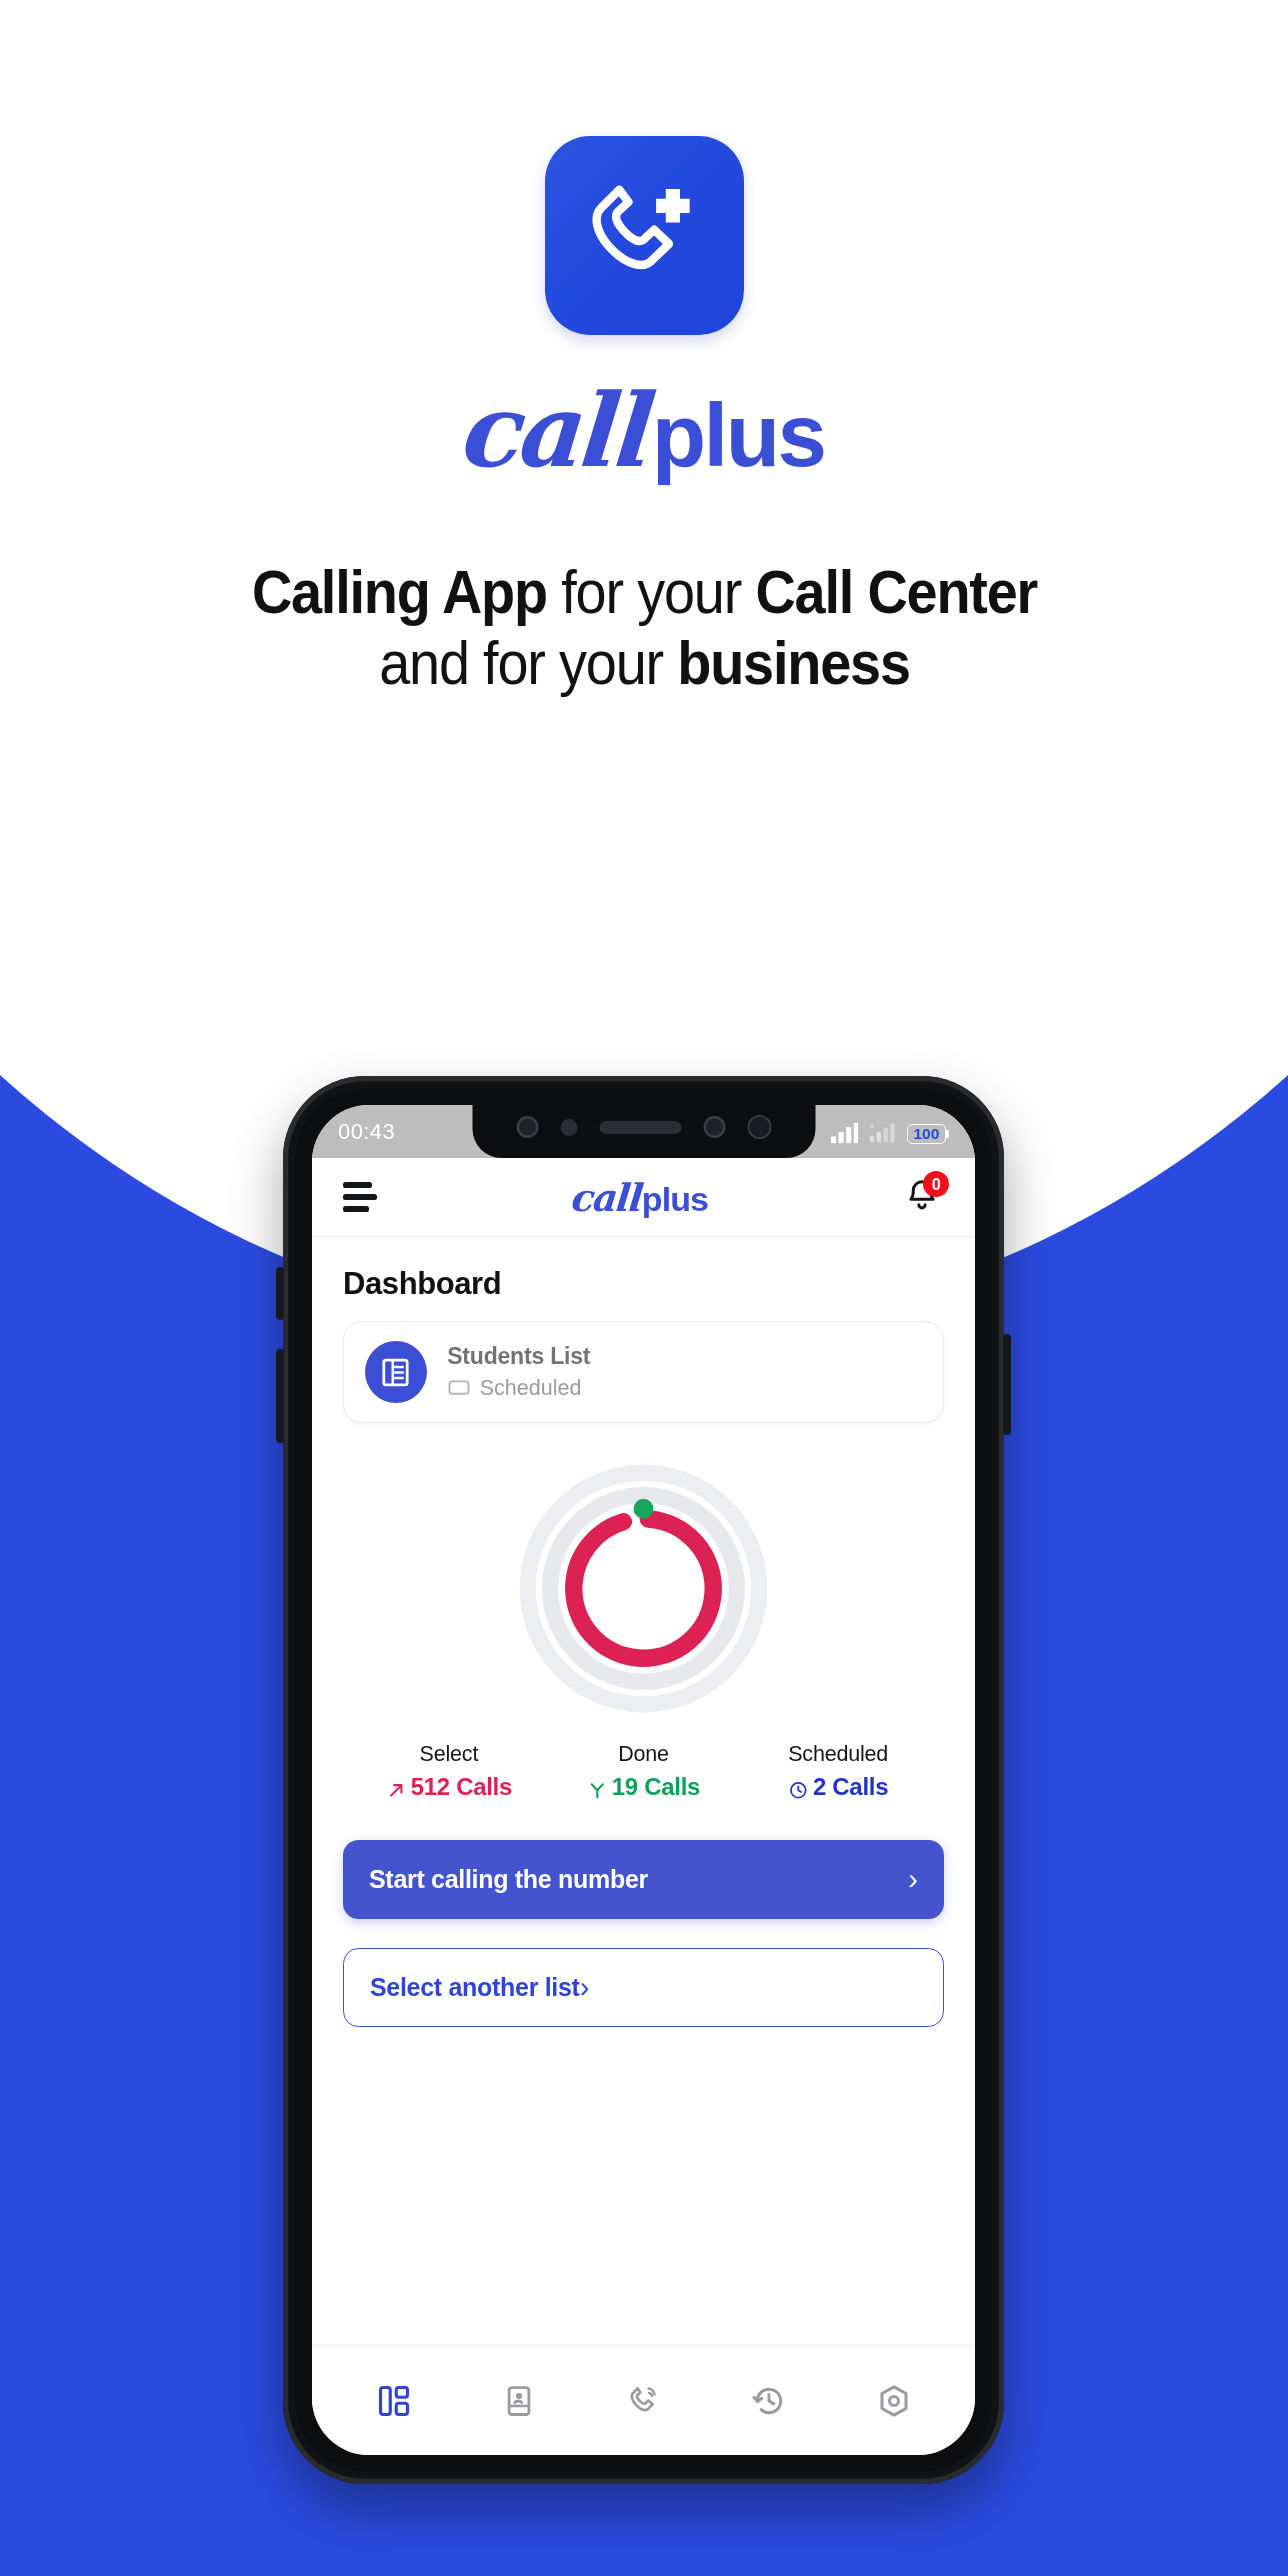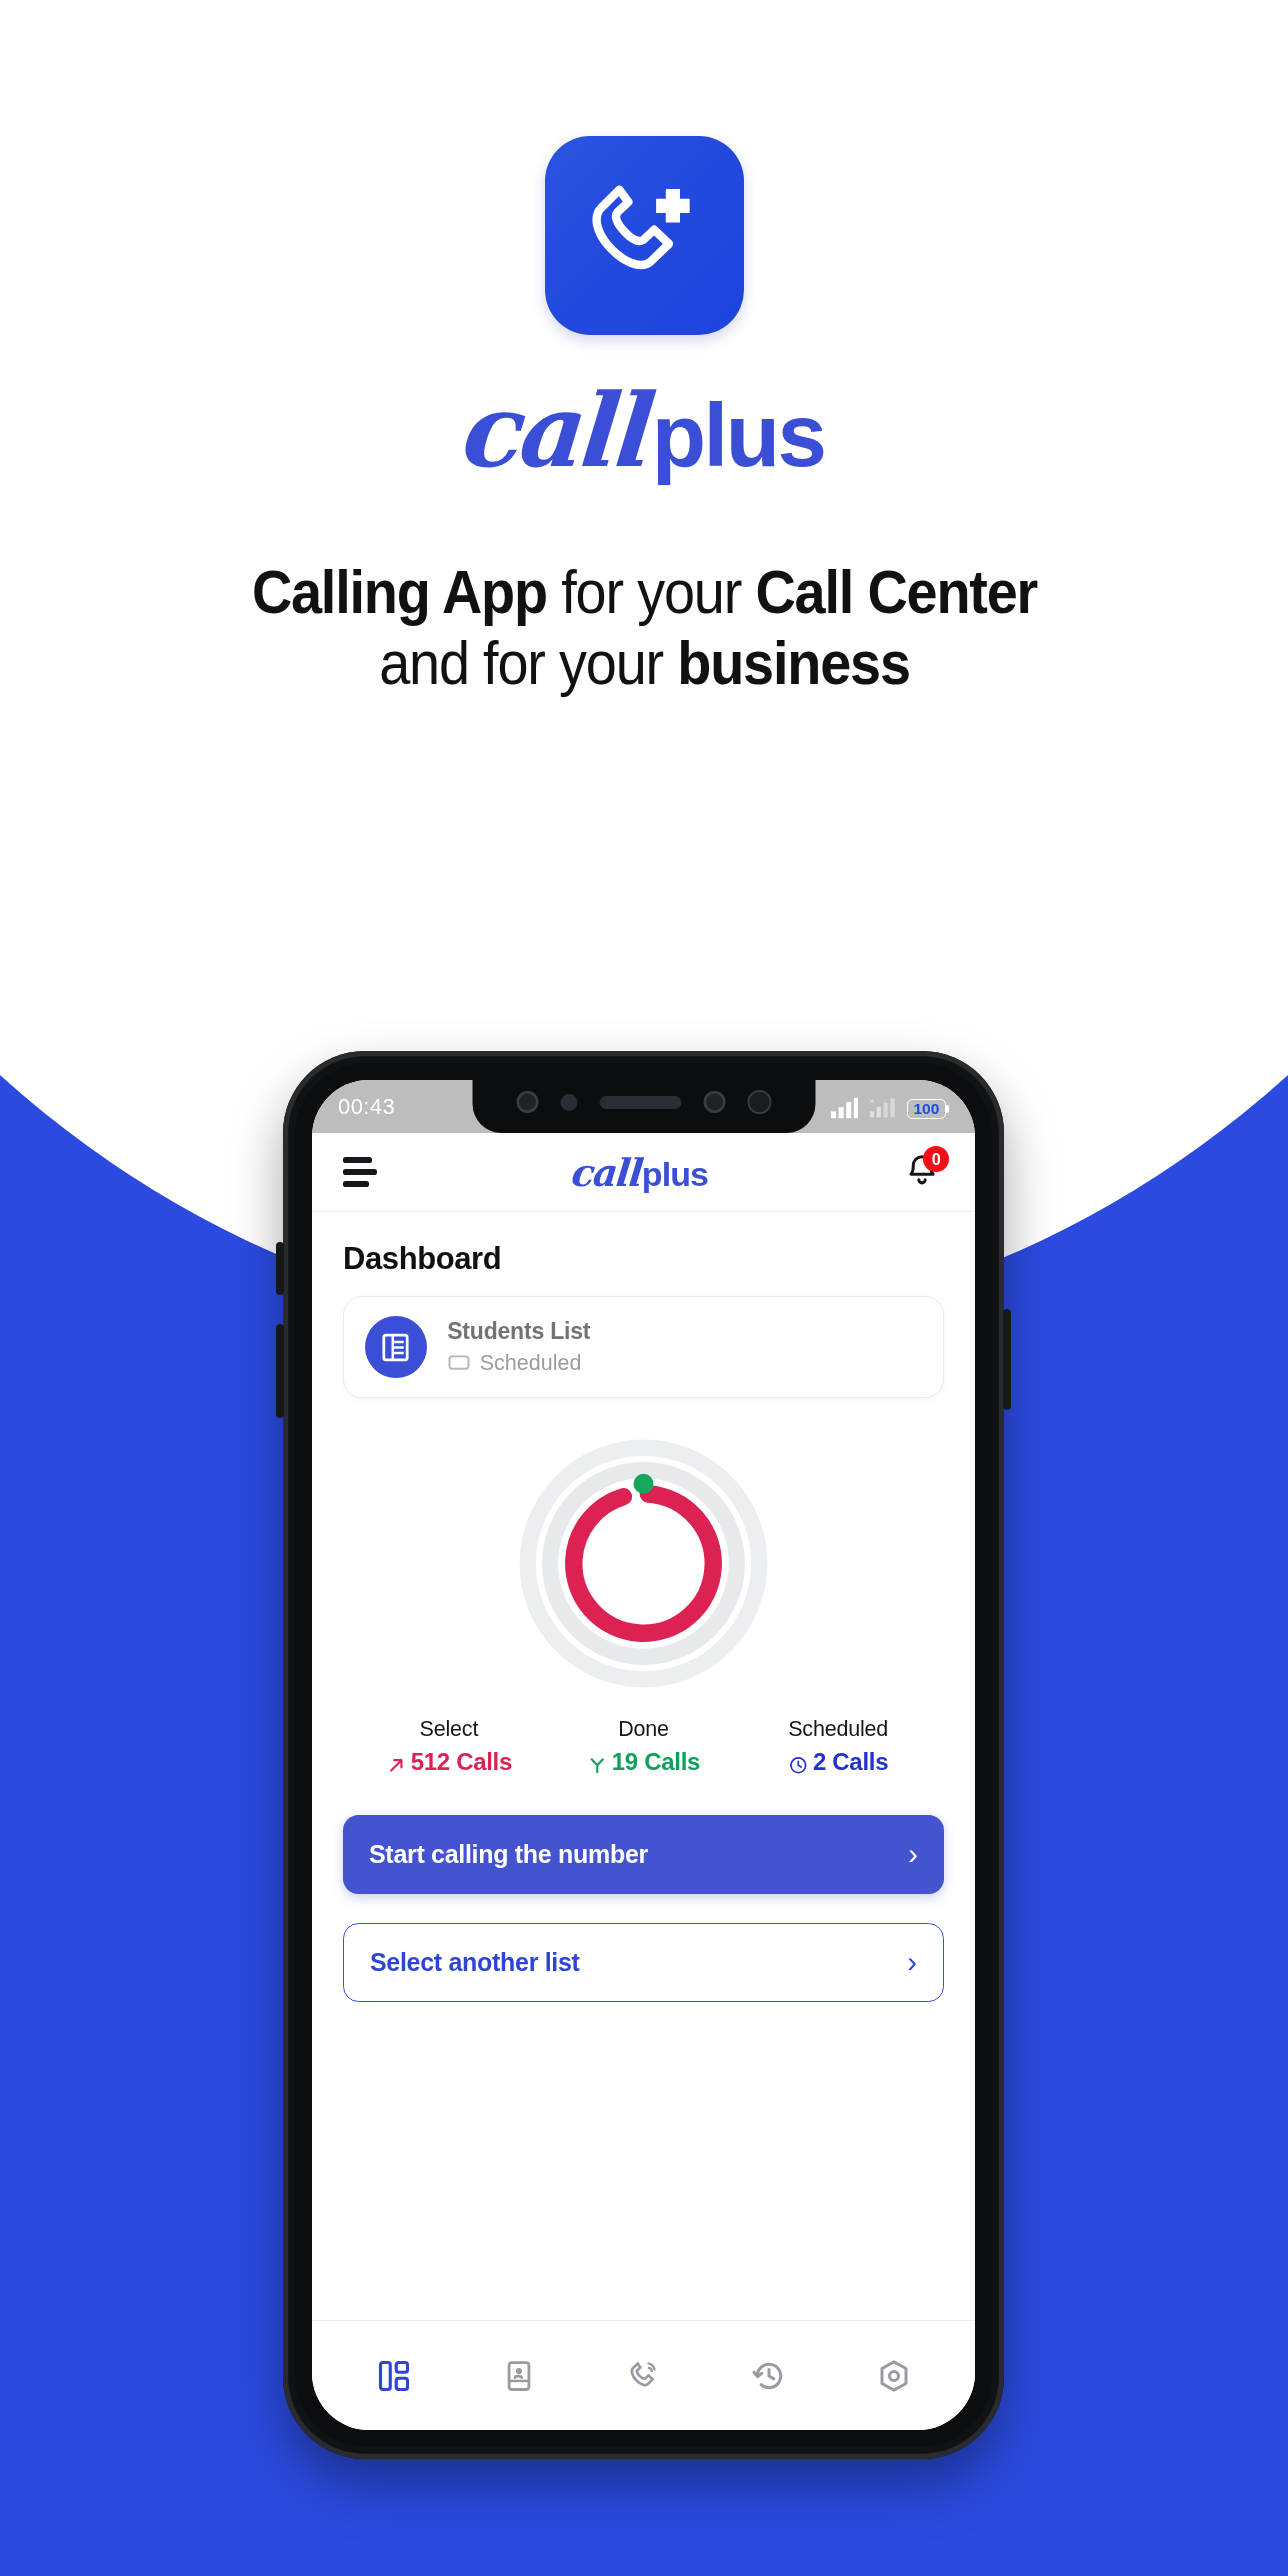--- a/index.html
+++ b/index.html
@@ -47,21 +47,21 @@
   .headline{
     margin:67px auto 0;width:1219px;text-align:center;
     color:#111111;font-size:62px;line-height:1.14;
     font-weight:400;letter-spacing:-1.3px;
     font-family:"Liberation Sans",sans-serif;
     transform:scaleX(.90);
   }
   .headline b{font-weight:700;}
   
   .phone{
-    position:absolute;left:283px;top:1051px;
+    position:absolute;left:283px;top:1076px;
     width:721px;height:1408px;z-index:20;
   }
   .phone-body{
     position:absolute;inset:0;
     background:#111214;border-radius:82px;
     box-shadow:0 26px 52px rgba(0,0,0,.35), inset 0 0 0 5.2px #2a2b2e;
   }
   .phone-inner-ring{
     position:absolute;left:12px;top:12px;right:12px;bottom:12px;
     border-radius:72px;background:#0c0d0f;
@@ -159,21 +159,21 @@
   .btn-primary{
     margin-top:39px;height:79px;border-radius:15.5px;background:#4354CE;
     display:flex;align-items:center;justify-content:space-between;
     padding:0 26px;box-sizing:border-box;
     box-shadow:0 3.4px 10.3px rgba(67,84,206,.26);cursor:pointer;
   }
   .btn-primary .t{color:#fff;font-size:25px;font-weight:700;letter-spacing:-0.3px;}
   .btn-secondary{
     margin-top:29px;height:79px;border-radius:15.5px;background:#fff;
     border:1.7px solid #3B4FD6;
-    display:flex;align-items:center;justify-content:space-between;
+    display:flex;align-items:center;justify-content:flex-start;
     padding:0 26px;box-sizing:border-box;cursor:pointer;
   }
   .btn-secondary .t{color:#2F45D4;font-size:25px;font-weight:700;letter-spacing:-0.3px;}
   .chev{font-size:29px;line-height:1;}
   
   .bottom-nav{
     position:absolute;left:0;right:0;bottom:0;height:110px;
     background:#fff;border-top:0.9px solid #ececec;
     display:flex;align-items:center;justify-content:space-around;
     padding:0 19px;box-sizing:border-box;

